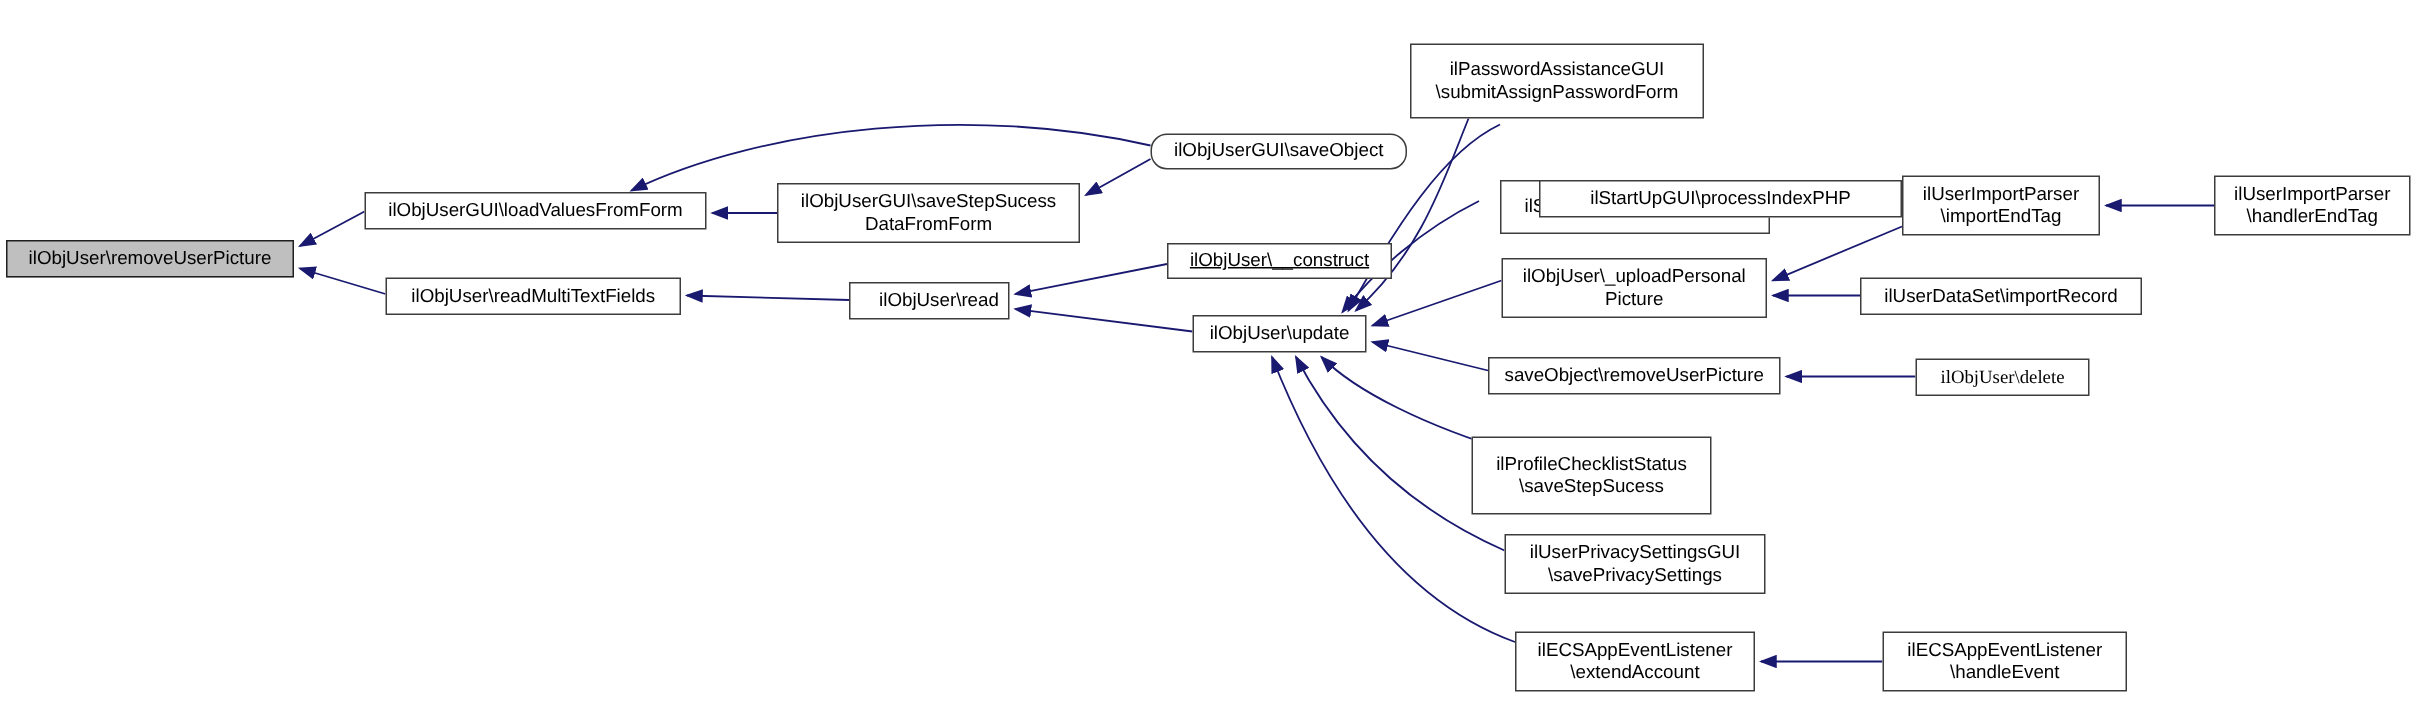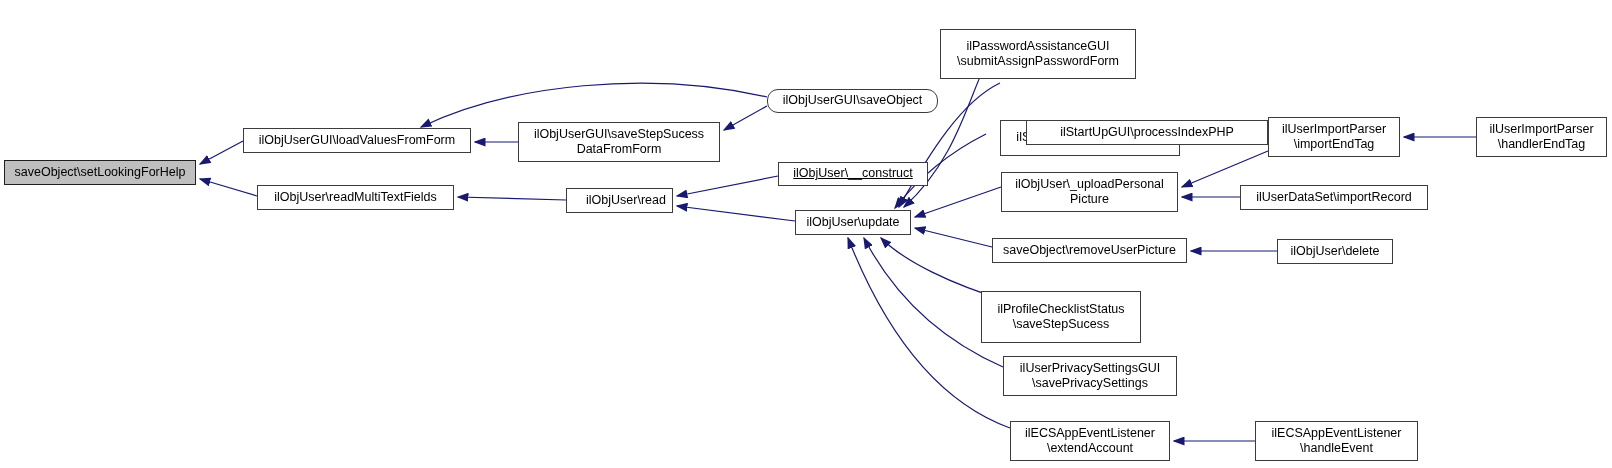--- a/index.html
+++ b/index.html
@@ -67,38 +67,38 @@
         <path d="M 1003 367 C 928 334 888 284 864 238" fill="none" stroke="#191970" stroke-width="1.2" marker-end="url(#arrow)"></path>
         <path d="M 1010 428 C 922 396 874 304 848 238" fill="none" stroke="#191970" stroke-width="1.2" marker-end="url(#arrow)"></path>
         <path d="M 1268 151 L 1182 187" fill="none" stroke="#191970" stroke-width="1.2" marker-end="url(#arrow)"></path>
         <path d="M 1240 197 L 1182 197" fill="none" stroke="#191970" stroke-width="1.2" marker-end="url(#arrow)"></path>
         <path d="M 1476 137 L 1404 137" fill="none" stroke="#191970" stroke-width="1.2" marker-end="url(#arrow)"></path>
         <path d="M 1277 251 L 1191 251" fill="none" stroke="#191970" stroke-width="1.2" marker-end="url(#arrow)"></path>
         <path d="M 1255 441 L 1174 441" fill="none" stroke="#191970" stroke-width="1.2" marker-end="url(#arrow)"></path>
       </g>
   </svg>
   <div id="nodes">
-      <div class="node highlight" style="left: 4px; top: 160px; width: 192px; height: 25px;">saveObject\setLookingForHelp</div>
+      <div class="node highlight" style="left: 4px; top: 160px; width: 192px; height: 25px;">ilObjUser\removeUserPicture</div>
       <div class="node" style="left: 243px; top: 128px; width: 228px; height: 25px;">ilObjUserGUI\loadValuesFromForm</div>
       <div class="node" style="left: 257px; top: 185px; width: 197px; height: 25px;">ilObjUser\readMultiTextFields</div>
       <div class="node" style="left: 518px; top: 122px; width: 202px; height: 40px;">ilObjUserGUI\saveStepSucess
 DataFromForm</div>
       <div class="node" style="left: 767px; top: 89px; width: 171px; height: 24px; border-radius: 11px;">ilObjUserGUI\saveObject</div>
       <div class="node" style="left: 778px; top: 162px; width: 150px; height: 24px; text-decoration: underline;">ilObjUser\__construct</div>
       <div class="node" style="left: 566px; top: 188px; width: 107px; height: 25px; padding-left: 16px;">ilObjUser\read</div>
       <div class="node" style="left: 795px; top: 210px; width: 116px; height: 25px;">ilObjUser\update</div>
       <div class="node" style="left: 940px; top: 5px; width: 196px; height: 50px; margin-top: 24px;">ilPasswordAssistanceGUI
 \submitAssignPasswordForm</div>
       <div class="node" style="left: 1000px; top: 76px; width: 180px; height: 36px; margin-top: 44px;">ilStartUpGUI\processCode</div>
       <div class="node" style="left: 986px; top: 120px; width: 242px; height: 25px; margin-left: 40px;">ilStartUpGUI\processIndexPHP</div>
       <div class="node" style="left: 1001px; top: 172px; width: 177px; height: 40px;">ilObjUser\_uploadPersonal
 Picture</div>
       <div class="node" style="left: 1240px; top: 185px; width: 188px; height: 25px;">ilUserDataSet\importRecord</div>
       <div class="node" style="left: 992px; top: 238px; width: 195px; height: 25px;">saveObject\removeUserPicture</div>
-      <div class="node" style="left: 1277px; top: 239px; width: 116px; height: 25px;">ilObjUser\delete</div>
+      <div class="node" style="left: 1277px; top: 239px; width: 116px; height: 25px; font-family: Liberation Serif, serif;">ilObjUser\delete</div>
       <div class="node" style="left: 981px; top: 291px; width: 160px; height: 52px;">ilProfileChecklistStatus
 \saveStepSucess</div>
       <div class="node" style="left: 1003px; top: 356px; width: 174px; height: 40px;">ilUserPrivacySettingsGUI
 \savePrivacySettings</div>
       <div class="node" style="left: 1010px; top: 421px; width: 160px; height: 40px;">ilECSAppEventListener
 \extendAccount</div>
       <div class="node" style="left: 1255px; top: 421px; width: 163px; height: 40px;">ilECSAppEventListener
 \handleEvent</div>
       <div class="node" style="left: 1268px; top: 117px; width: 132px; height: 40px;">ilUserImportParser
 \importEndTag</div>

